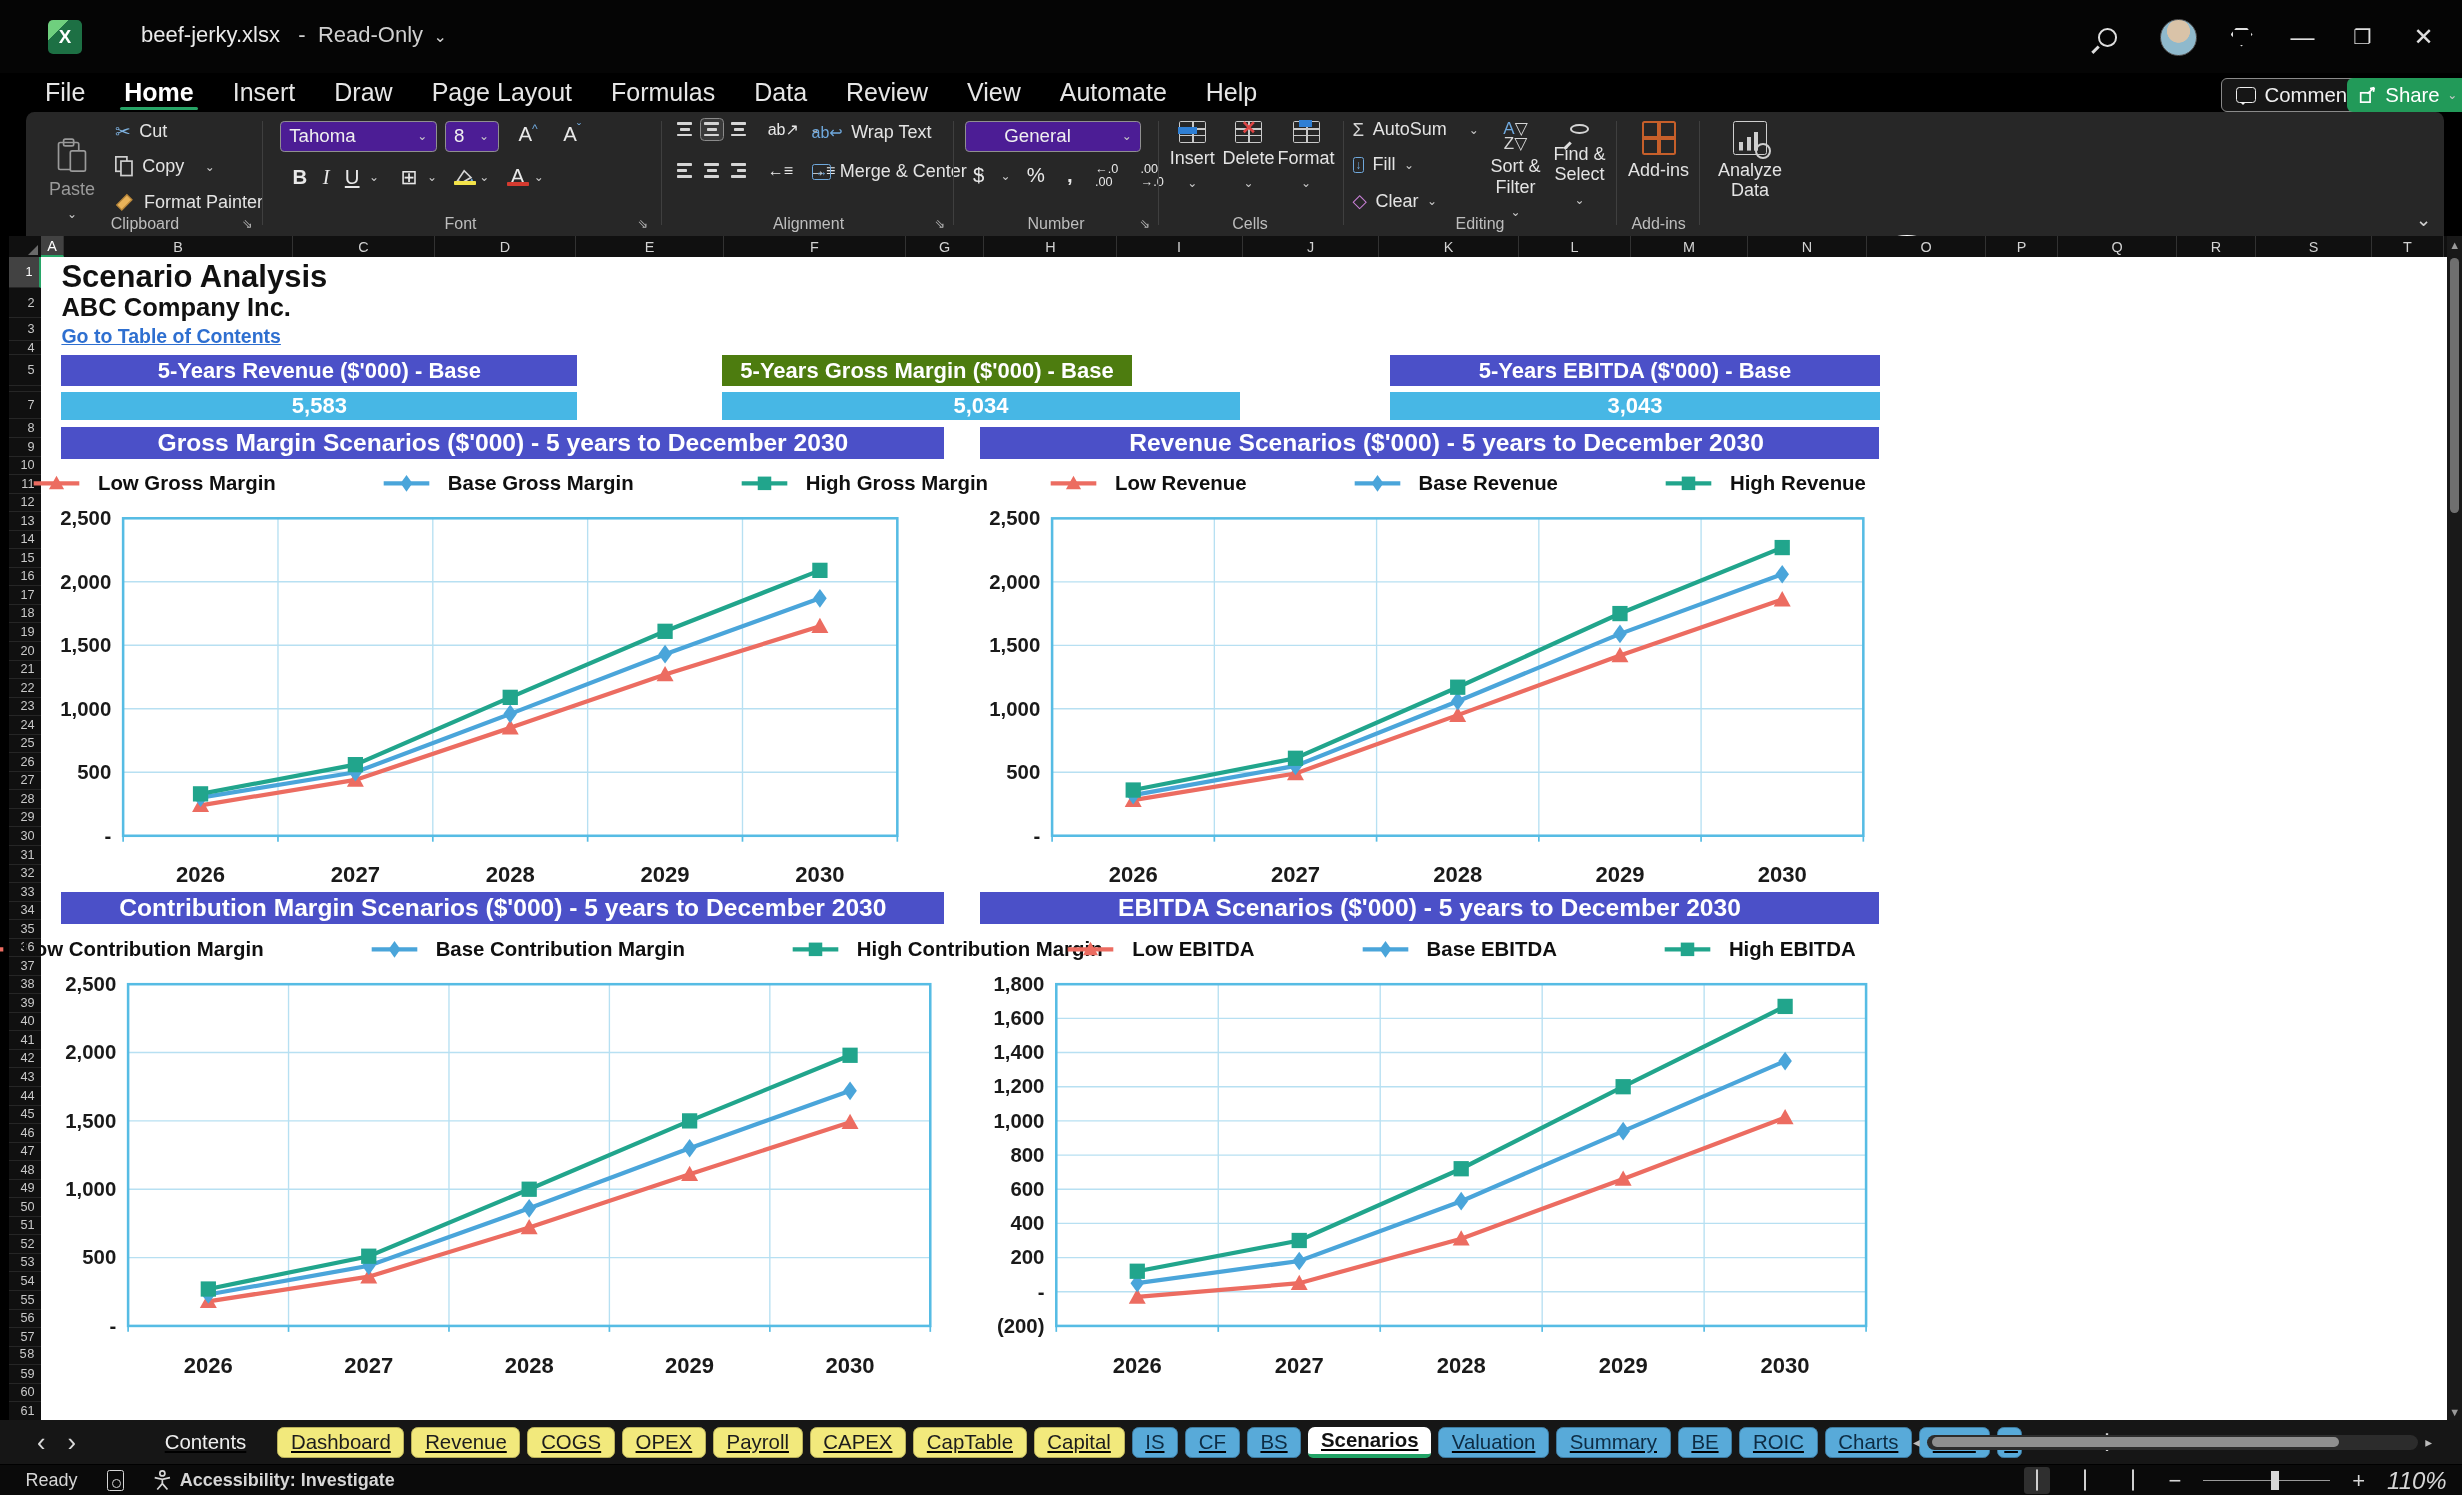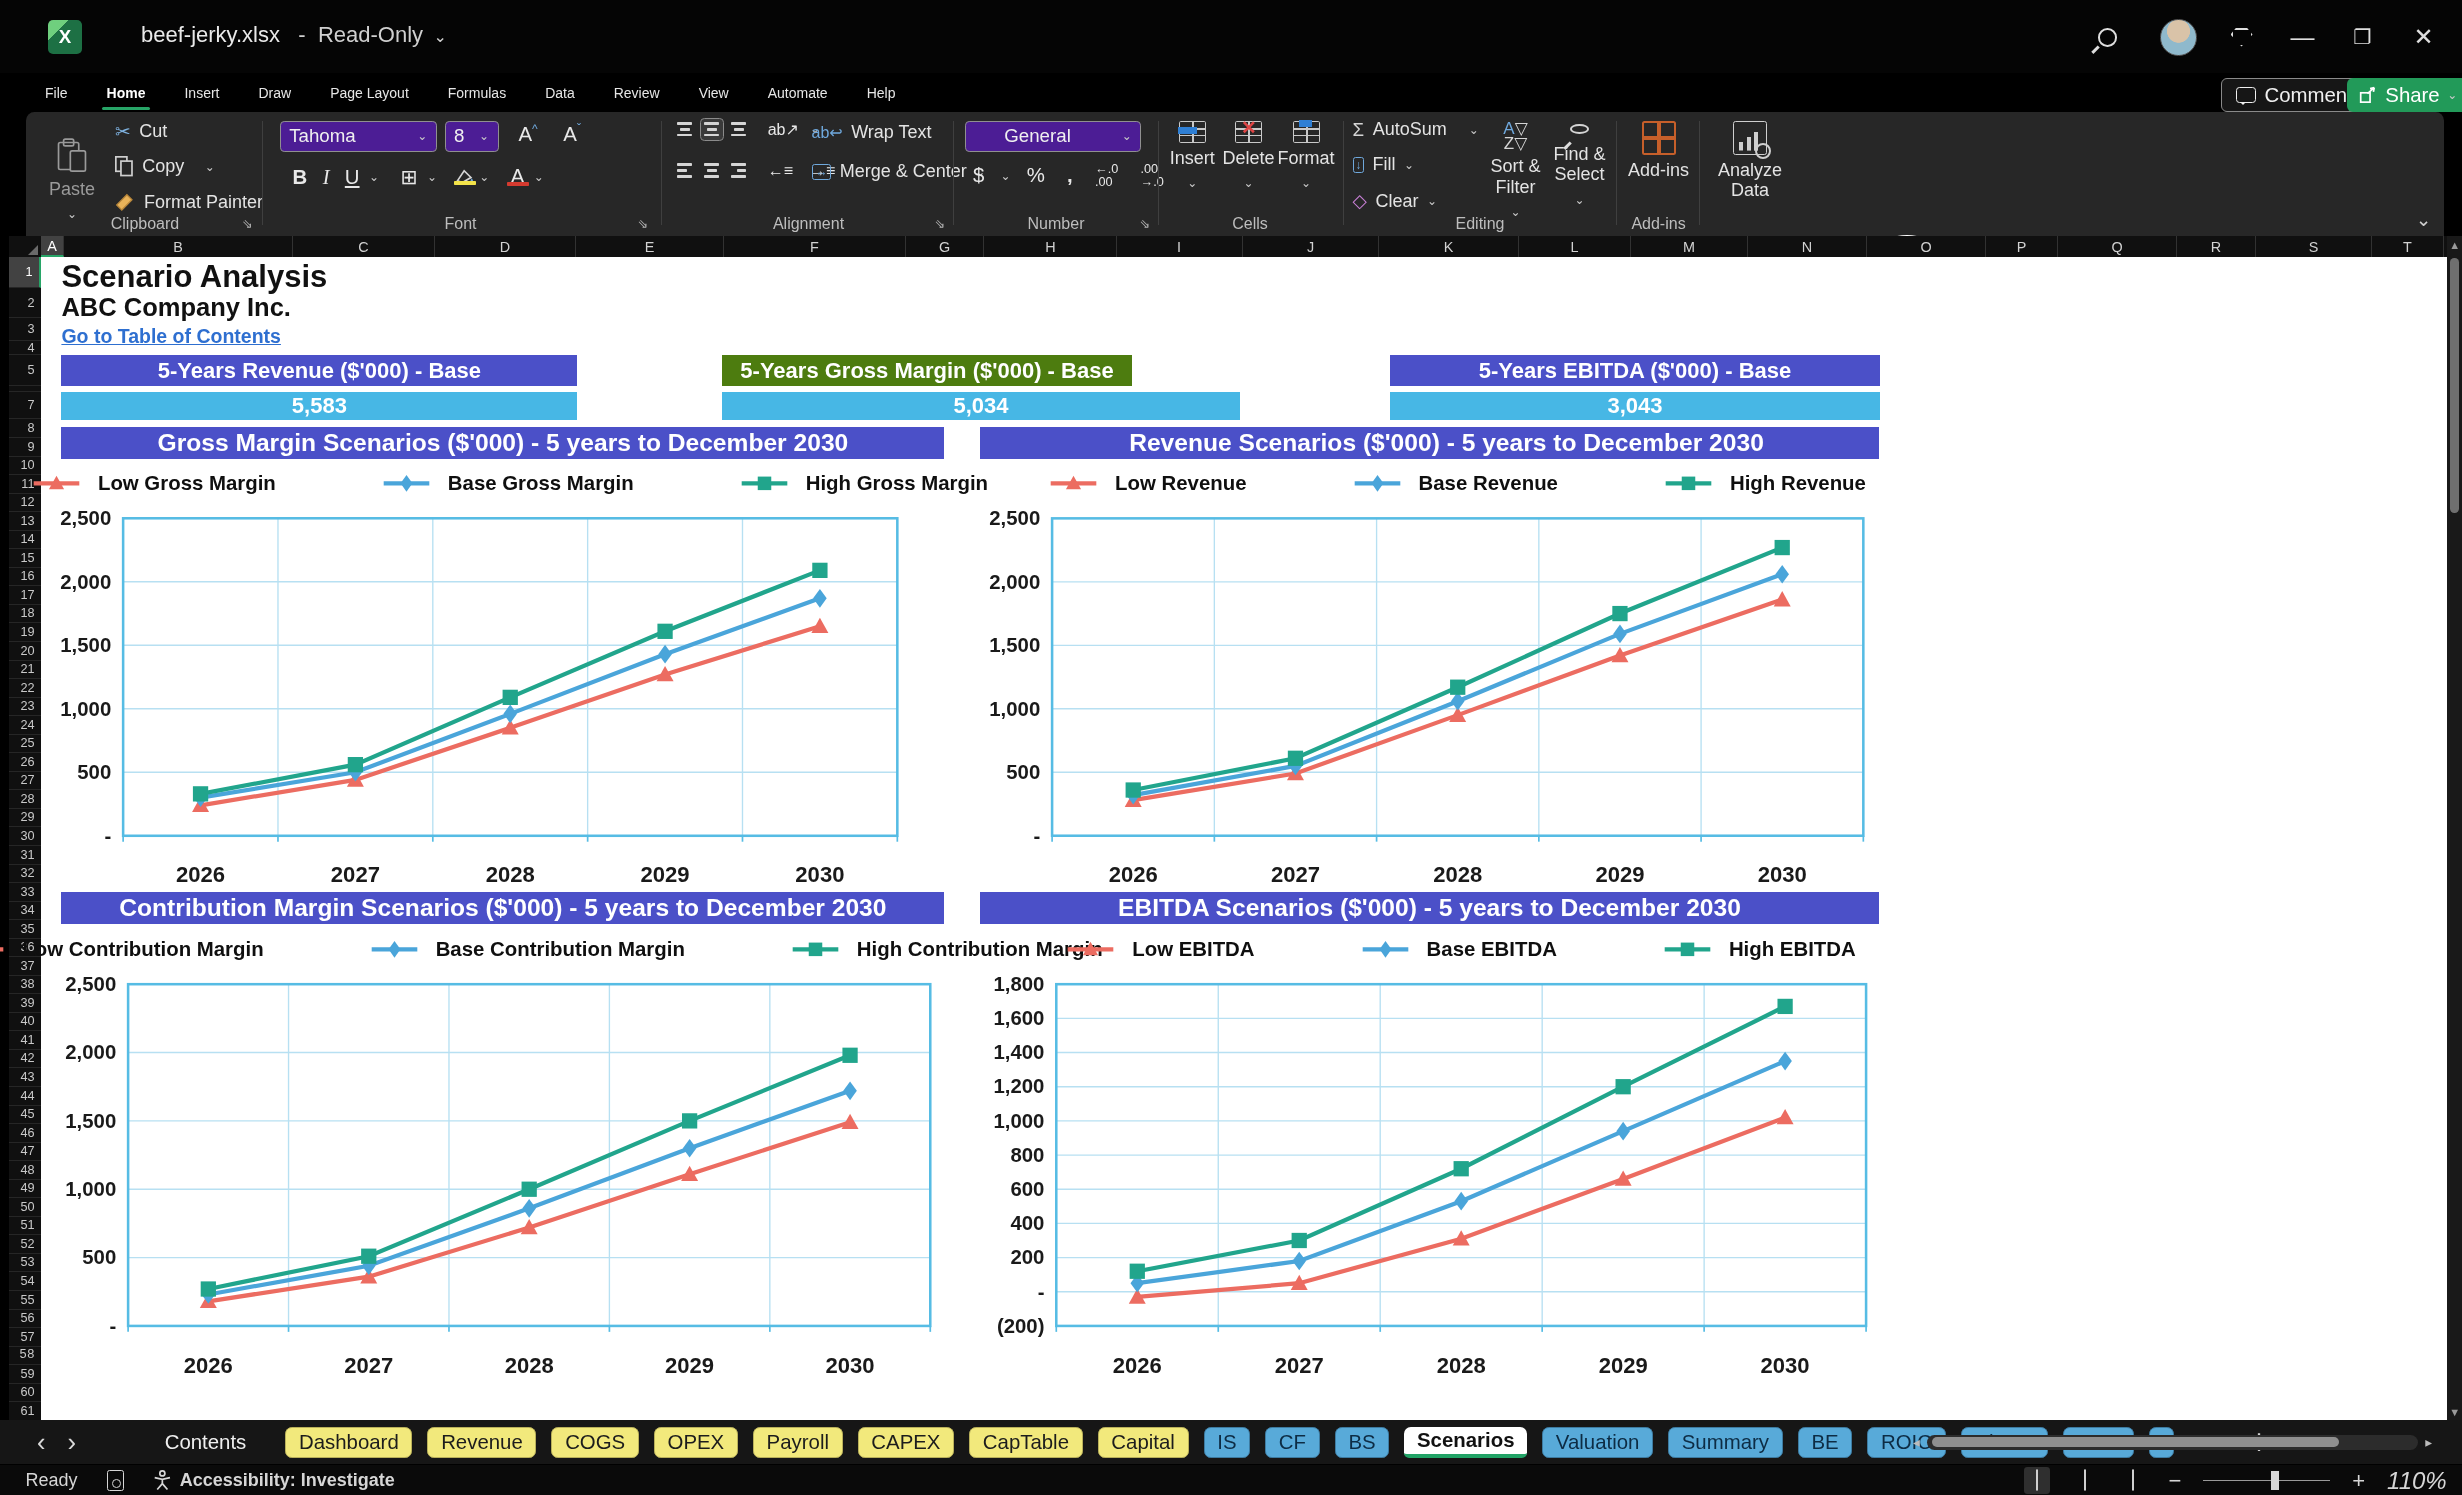--- a/index.html
+++ b/index.html
@@ -16,21 +16,21 @@
   #fname .dim { color:#cfcfcf; }
   .tb-ico { position:absolute; top:18.7px; width:37px; height:37px; display:flex; align-items:center; justify-content:center;
             color:#dedede; font-size:24px; }
   .mag { width:18.7px; height:18.7px; border:2.5px solid #dedede; border-radius:50%; position:relative; }
   .mag::after { content:""; position:absolute; width:2.5px; height:9.3px; background:#dedede; left:-6px; top:15.3px; transform:rotate(45deg); }
   #avatar { width:37px; height:37px; border-radius:50%; background:radial-gradient(circle at 50% 32%, #d9c3a8 0 38%, #8fb9cc 40%); border:0.8px solid #555; }
   .gem { width:22px; height:18.7px; border:2.5px solid #dedede; clip-path:polygon(25% 0,75% 0,100% 35%,50% 100%,0 35%); background:transparent; }
 
   
   #ribbontabs { position:absolute; left:25.5px; top:73px; width:2036px; height:39px; display:flex; align-items:center; color:#e6e6e6; }
-  .rtab { padding:0 19.5px; font-size:14px; height:39px; display:flex; align-items:center; position:relative; cursor:default; white-space:nowrap; }
+  .rtab { padding:0 19.5px; font-size:25px; height:39px; display:flex; align-items:center; position:relative; cursor:default; white-space:nowrap; }
   .rtab.active { font-weight:700; color:#fff; }
   .rtab.active::after { content:""; position:absolute; left:15.3px; right:15.3px; bottom:1.7px; height:3.4px; background:#27a567; border-radius:1.7px; }
   #comments-btn { position:absolute; left:2221px; top:78px; height:34px; padding:0 13.6px; border:0.8px solid #8a8a8a; border-radius:6px;
                   background:#161616; color:#efefef; font-size:20.4px; display:flex; align-items:center; gap:8.5px; }
   #share-btn { position:absolute; left:2347px; top:78px; height:34px; padding:0 12px; border-radius:6px;
                background:#229a59; color:#fff; font-size:20.4px; display:flex; align-items:center; gap:7.6px; }
   .bubble { width:20.4px; height:15.3px; border:1.7px solid #efefef; border-radius:3.4px; position:relative; }
   .bubble::after { content:""; position:absolute; left:3.4px; bottom:-6px; border:3.4px solid transparent; border-top-color:#efefef; }
 
   
@@ -98,21 +98,21 @@
   .kpi-label { position:absolute; height:31px; line-height:31px; text-align:center; color:#fff; font-weight:700; font-size:22px; }
   .kpi-value { position:absolute; height:28px; line-height:28px; text-align:center; color:#fff; font-weight:700; font-size:22px; }
   .chart-banner { position:absolute; height:32px; line-height:32px; text-align:center; color:#fff; font-weight:700; font-size:24.6px; white-space:nowrap; }
   .chart-legend { position:absolute; height:31px; display:flex; align-items:center; justify-content:center; gap:106px; }
   .legend-item { display:flex; align-items:center; gap:17px; font-size:20.4px; font-weight:700; color:#0f0f0f; white-space:nowrap; }
   .chart-svg { position:absolute; }
 
   
   #tabbar { position:absolute; left:0; top:1420px; width:2462px; height:44px; background:#161616; display:flex; align-items:center; }
   #tab-nav { display:flex; gap:22px; margin-left:37px; color:#d9d9d9; font-size:25.5px; }
-  #tabs { display:flex; align-items:flex-end; gap:15px; margin-left:76px; }
+  #tabs { display:flex; align-items:flex-end; gap:7px; margin-left:76px;text-decoration:underline; }
   .stab { height:31px; padding:0 12.7px; border-radius:6.8px; display:flex; align-items:center; font-size:20.4px; white-space:nowrap; }
   .stab.plain { background:transparent; color:#efefef; padding-right:24px; }
   .stab.yellow { background:#f2e97c; color:#1c1c1c; border:0.8px solid #b9b05a; }
   .stab.blue { background:#58aad9; color:#0d2c44; border:0.8px solid #3d7ba1; }
   .stab.active { background:#ffffff; color:#111; font-weight:700; border-bottom:4.2px solid #21a366; border-radius:6.8px 6.8px 5.1px 5.1px; }
   .stab.trunc { width:25.5px; overflow:hidden; padding:0 6.8px; }
   .tb-extra { color:#cfcfcf; font-size:22px; margin-left:12px; }
   #hscroll { position:absolute; left:1913px; top:12px; width:519px; height:20.4px; display:flex; align-items:center; color:#bbb; }
   #hscroll .track { flex:1; height:15.3px; background:#2c2c2c; border-radius:7.6px; position:relative; margin:0 6.8px; }
   #hscroll .thumb { position:absolute; left:5.1px; top:2.5px; width:407px; height:10.2px; background:#8f8f8f; border-radius:5.1px; }

